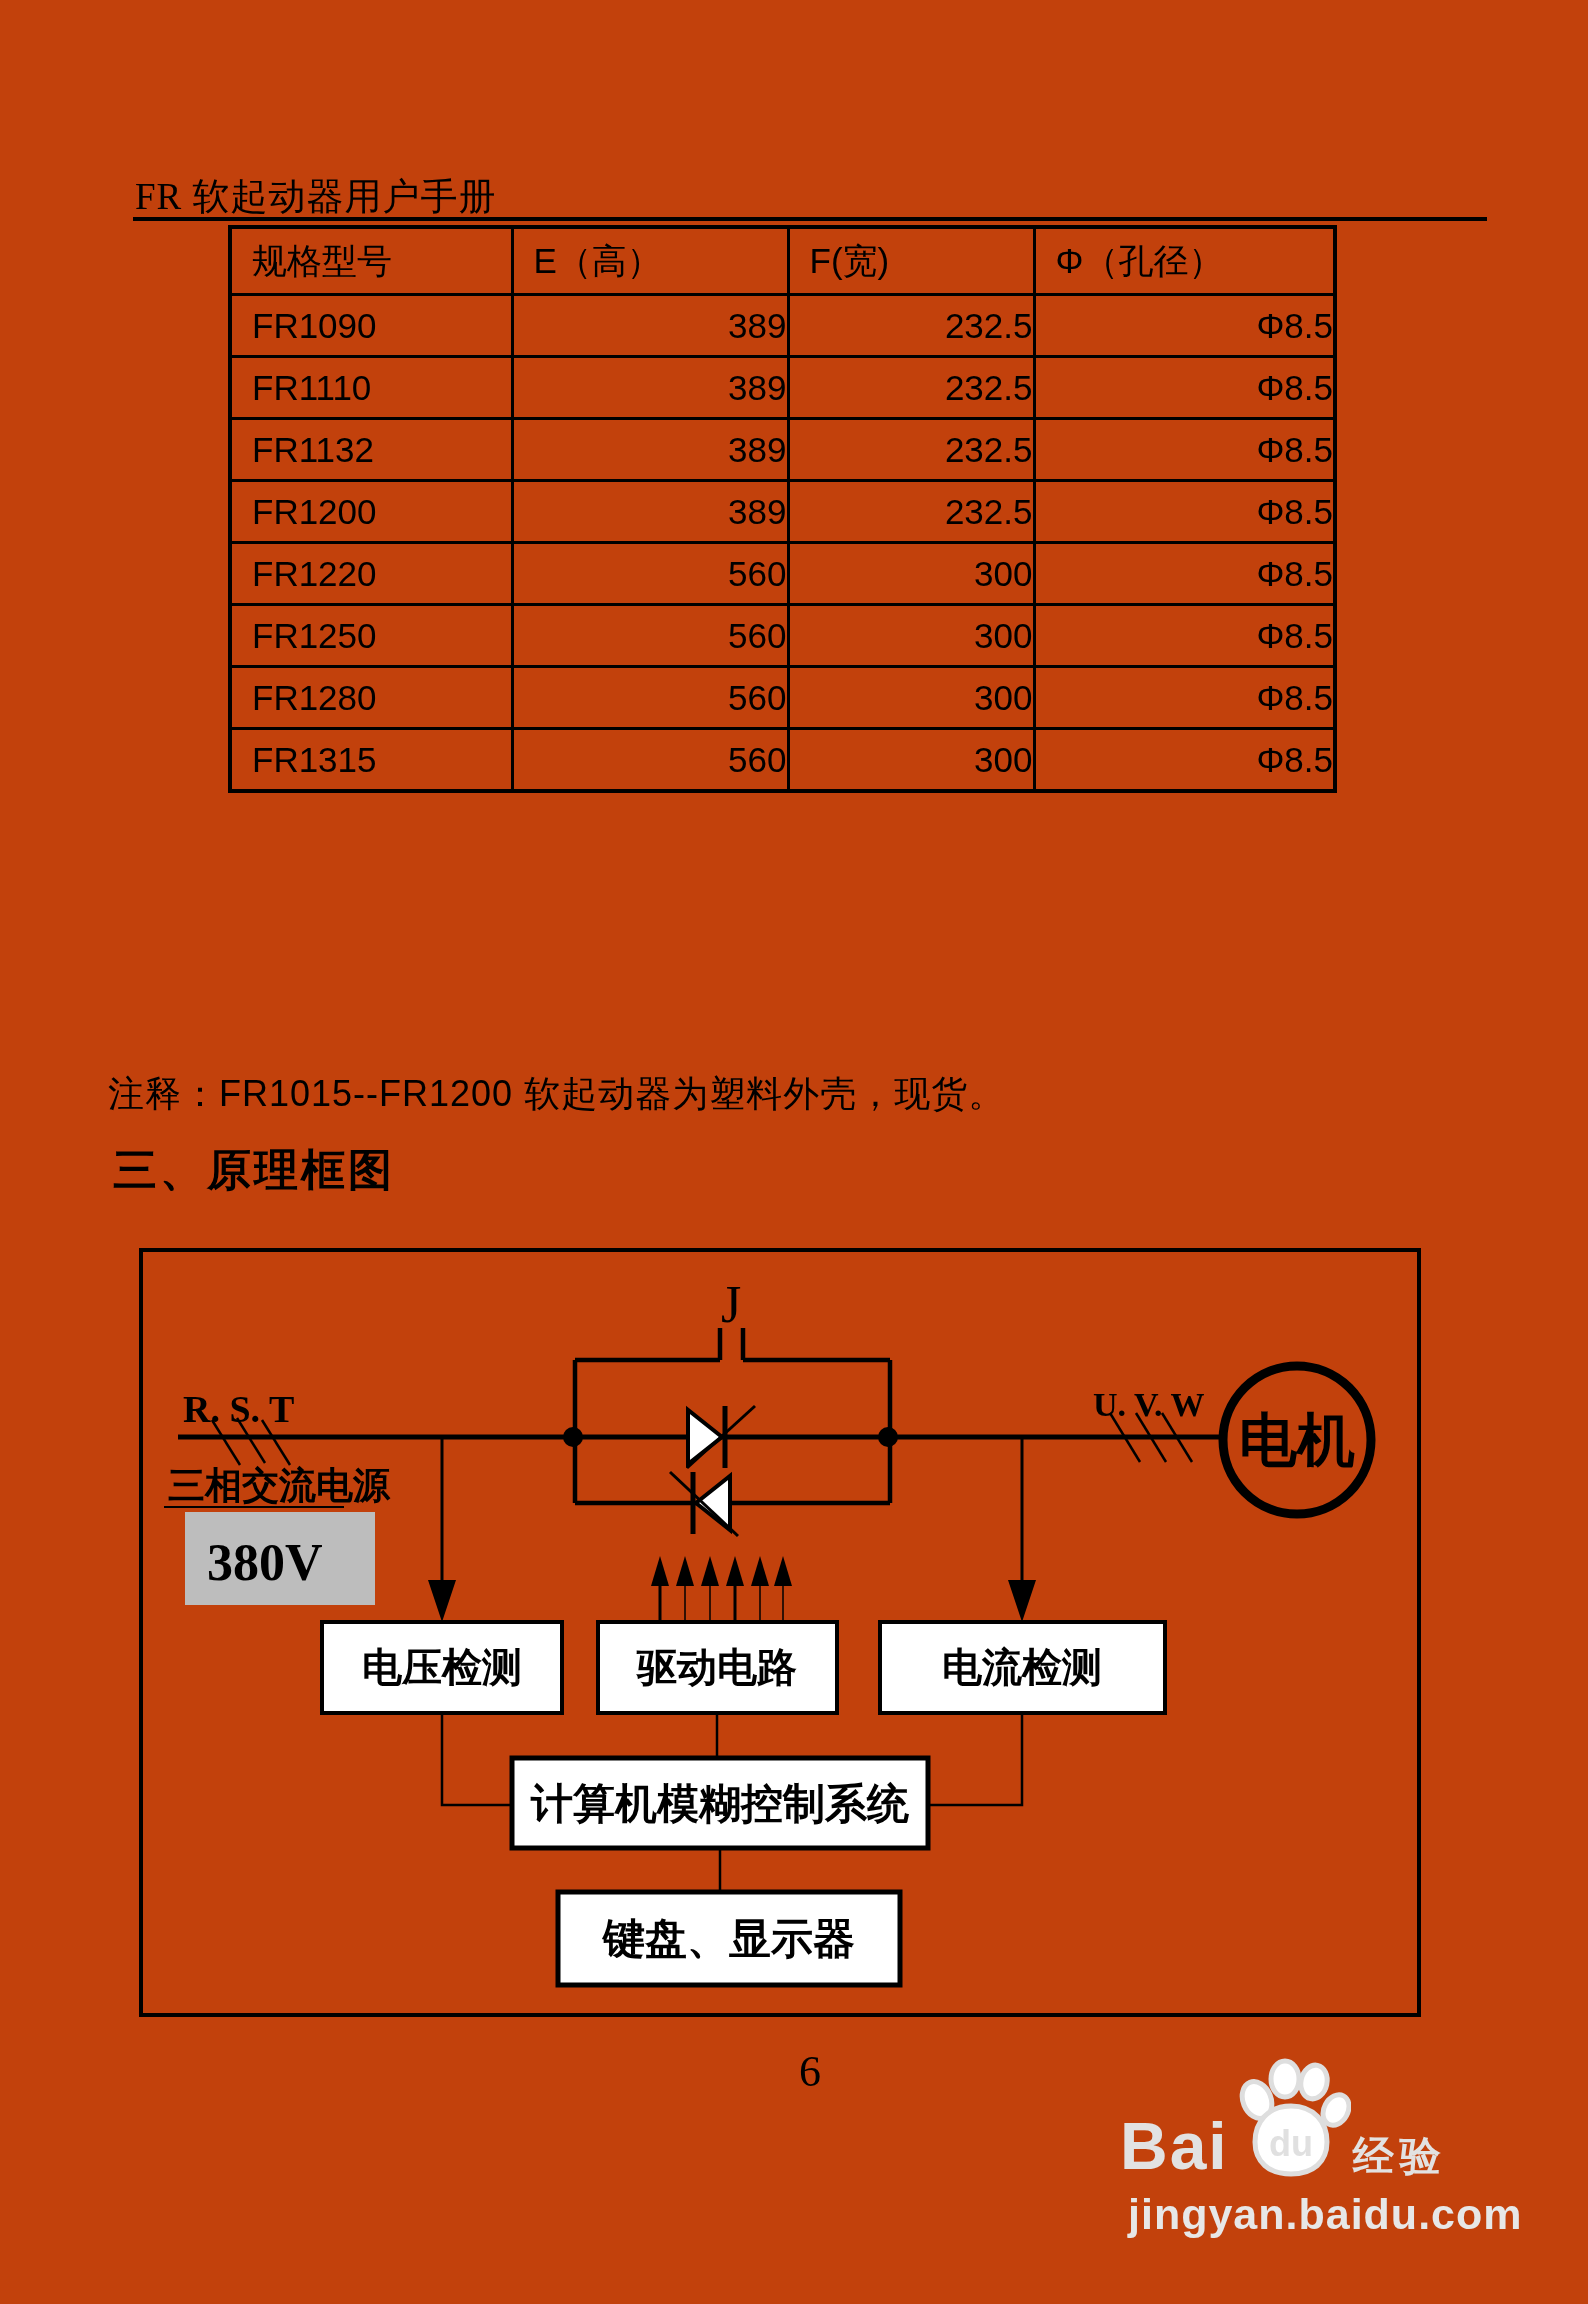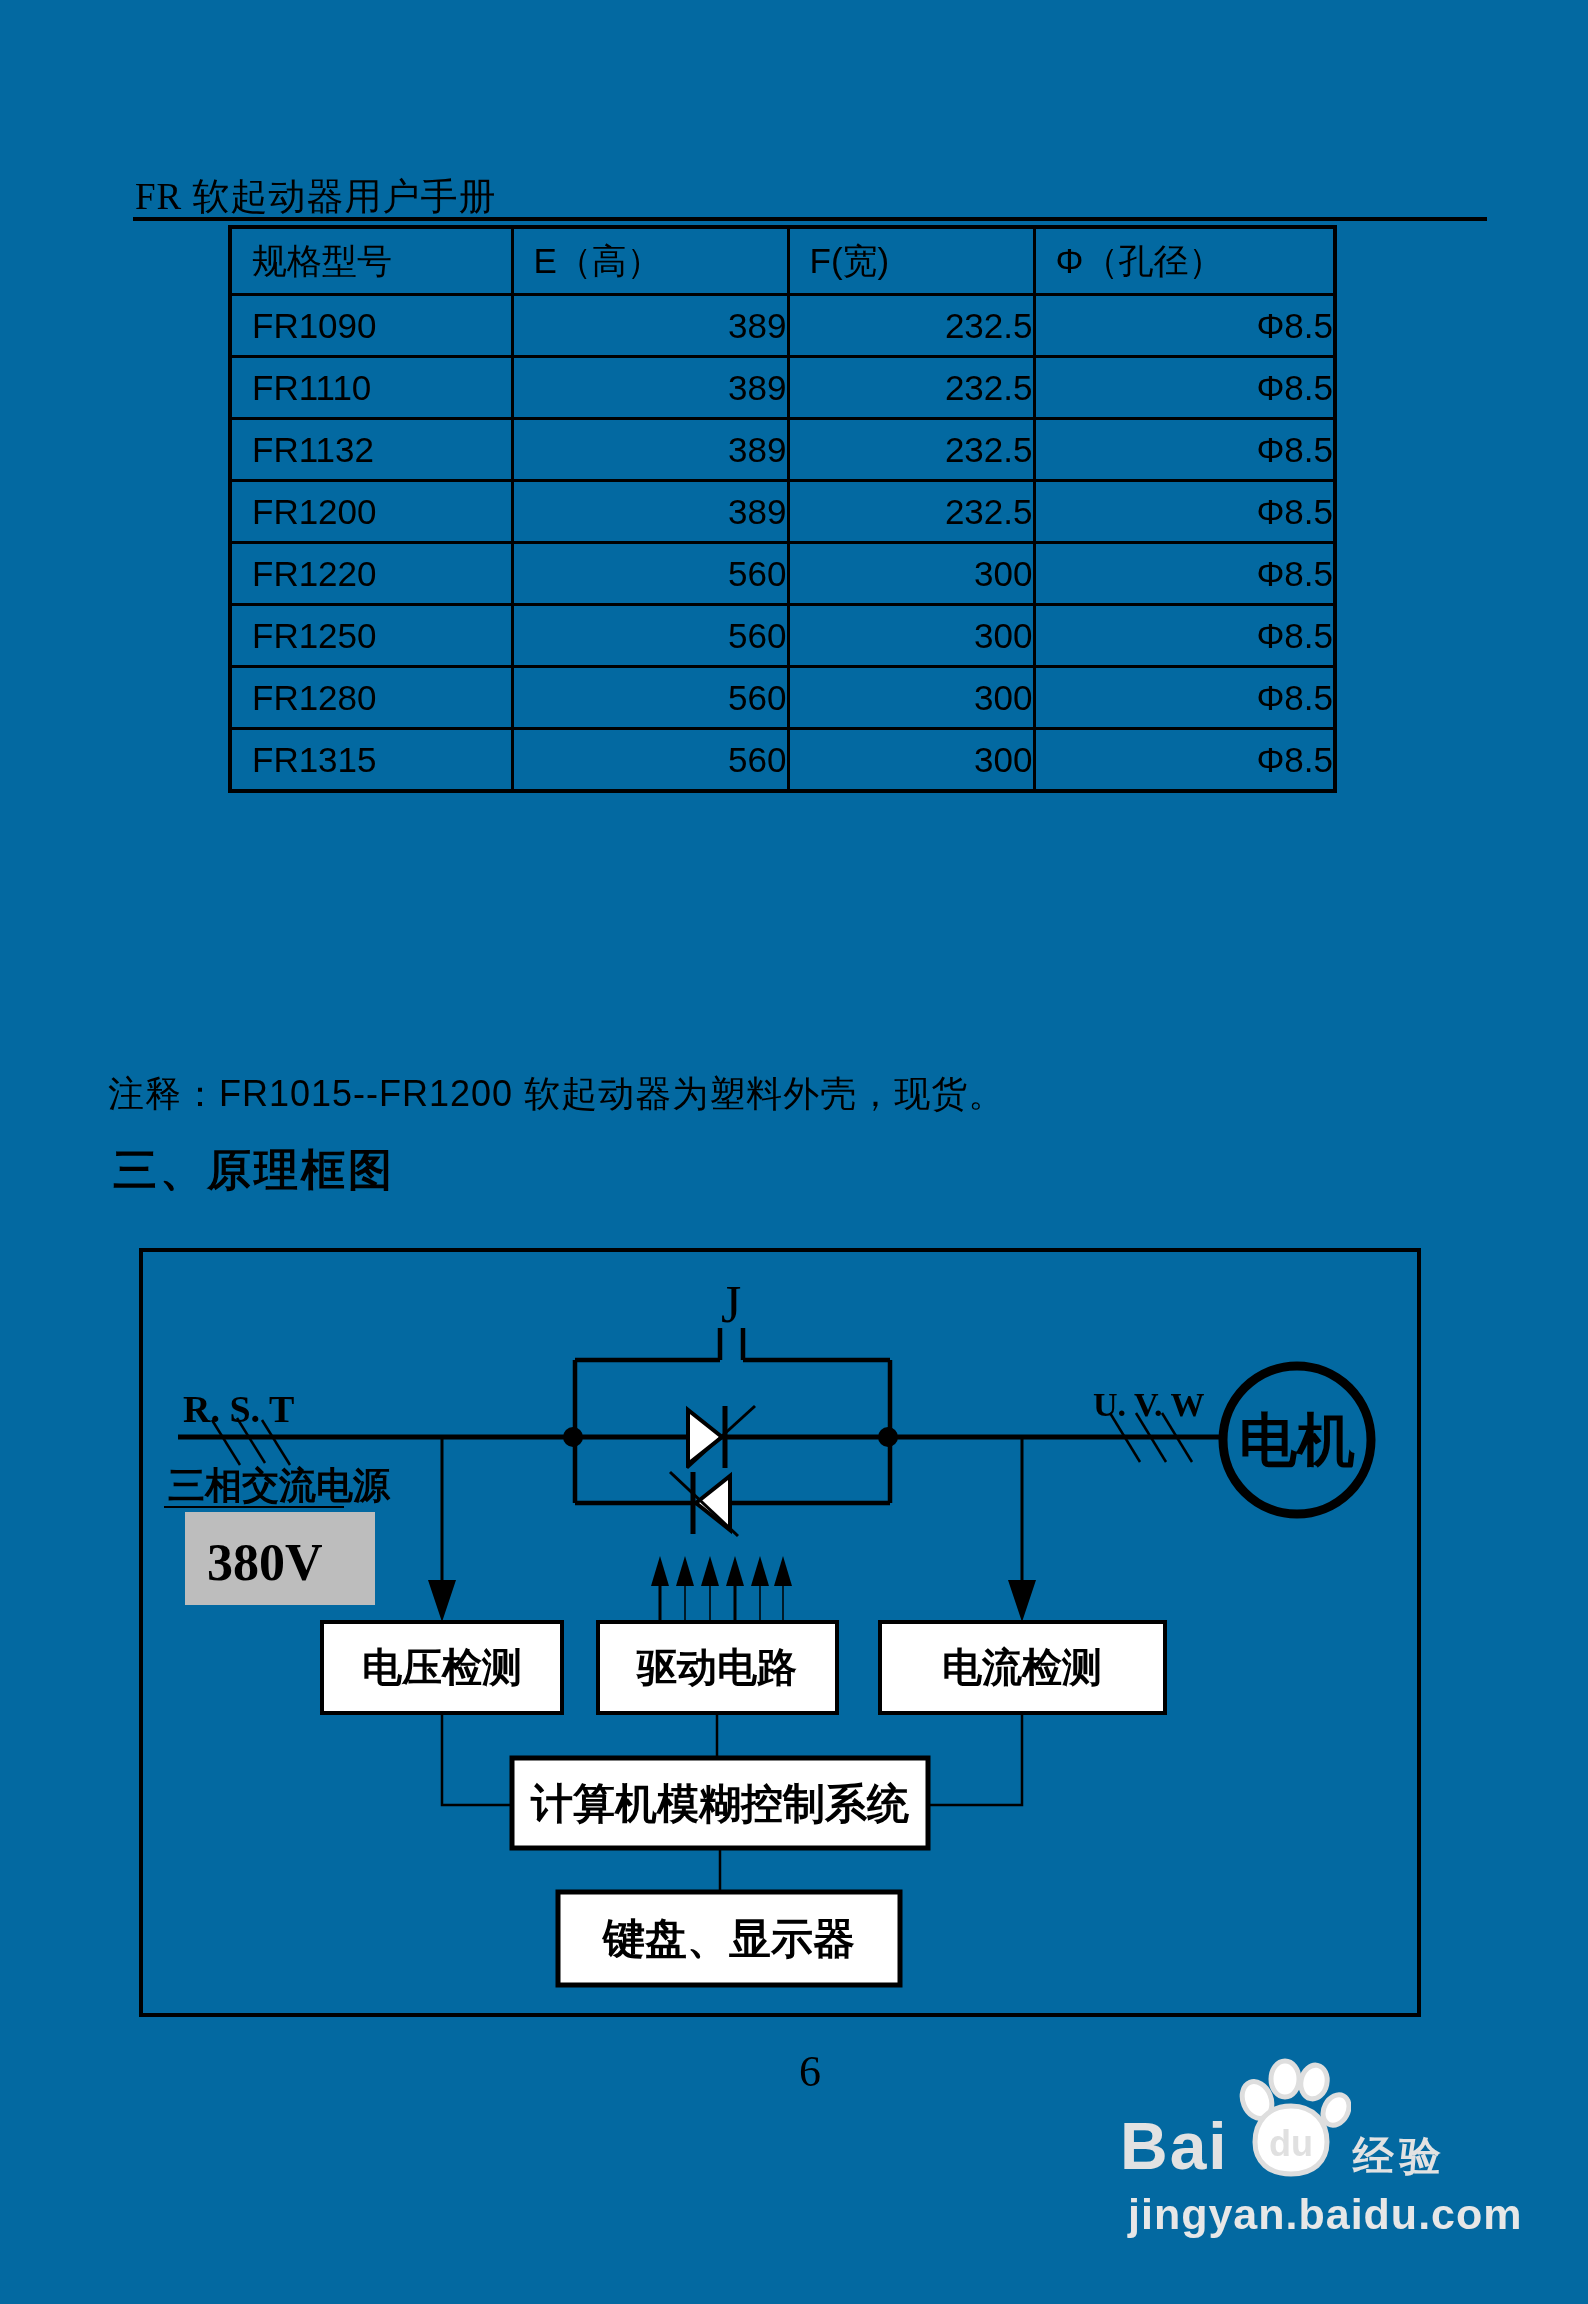--- a/index.html
+++ b/index.html
@@ -1,16 +1,16 @@
 <!DOCTYPE html>
 <html><head>
 <meta charset="utf-8">
 <style>
   html,body{margin:0;padding:0;background:#fff;}
-  .page{position:relative;width:1588px;height:2304px;background:#0369a1;overflow:hidden;
+  .page{position:relative;width:1588px;height:2304px;background:#c2410c;overflow:hidden;
         font-family:"Liberation Sans","DejaVu Sans",sans-serif;color:#000;}
   .serif{font-family:"Liberation Serif","DejaVu Serif",serif;}
   .sans{font-family:"Liberation Sans","DejaVu Sans",sans-serif;}
 
   .doc-header{position:absolute;left:135px;top:172px;font-size:37px;letter-spacing:1px;
               font-family:"Liberation Serif","DejaVu Serif",serif;}
   .header-rule{position:absolute;left:133px;top:217px;width:1354px;height:4px;background:#000;}
 
   table.spec{position:absolute;left:228px;top:225px;width:1105px;border-collapse:collapse;
              table-layout:fixed;border:4px solid #000;}

